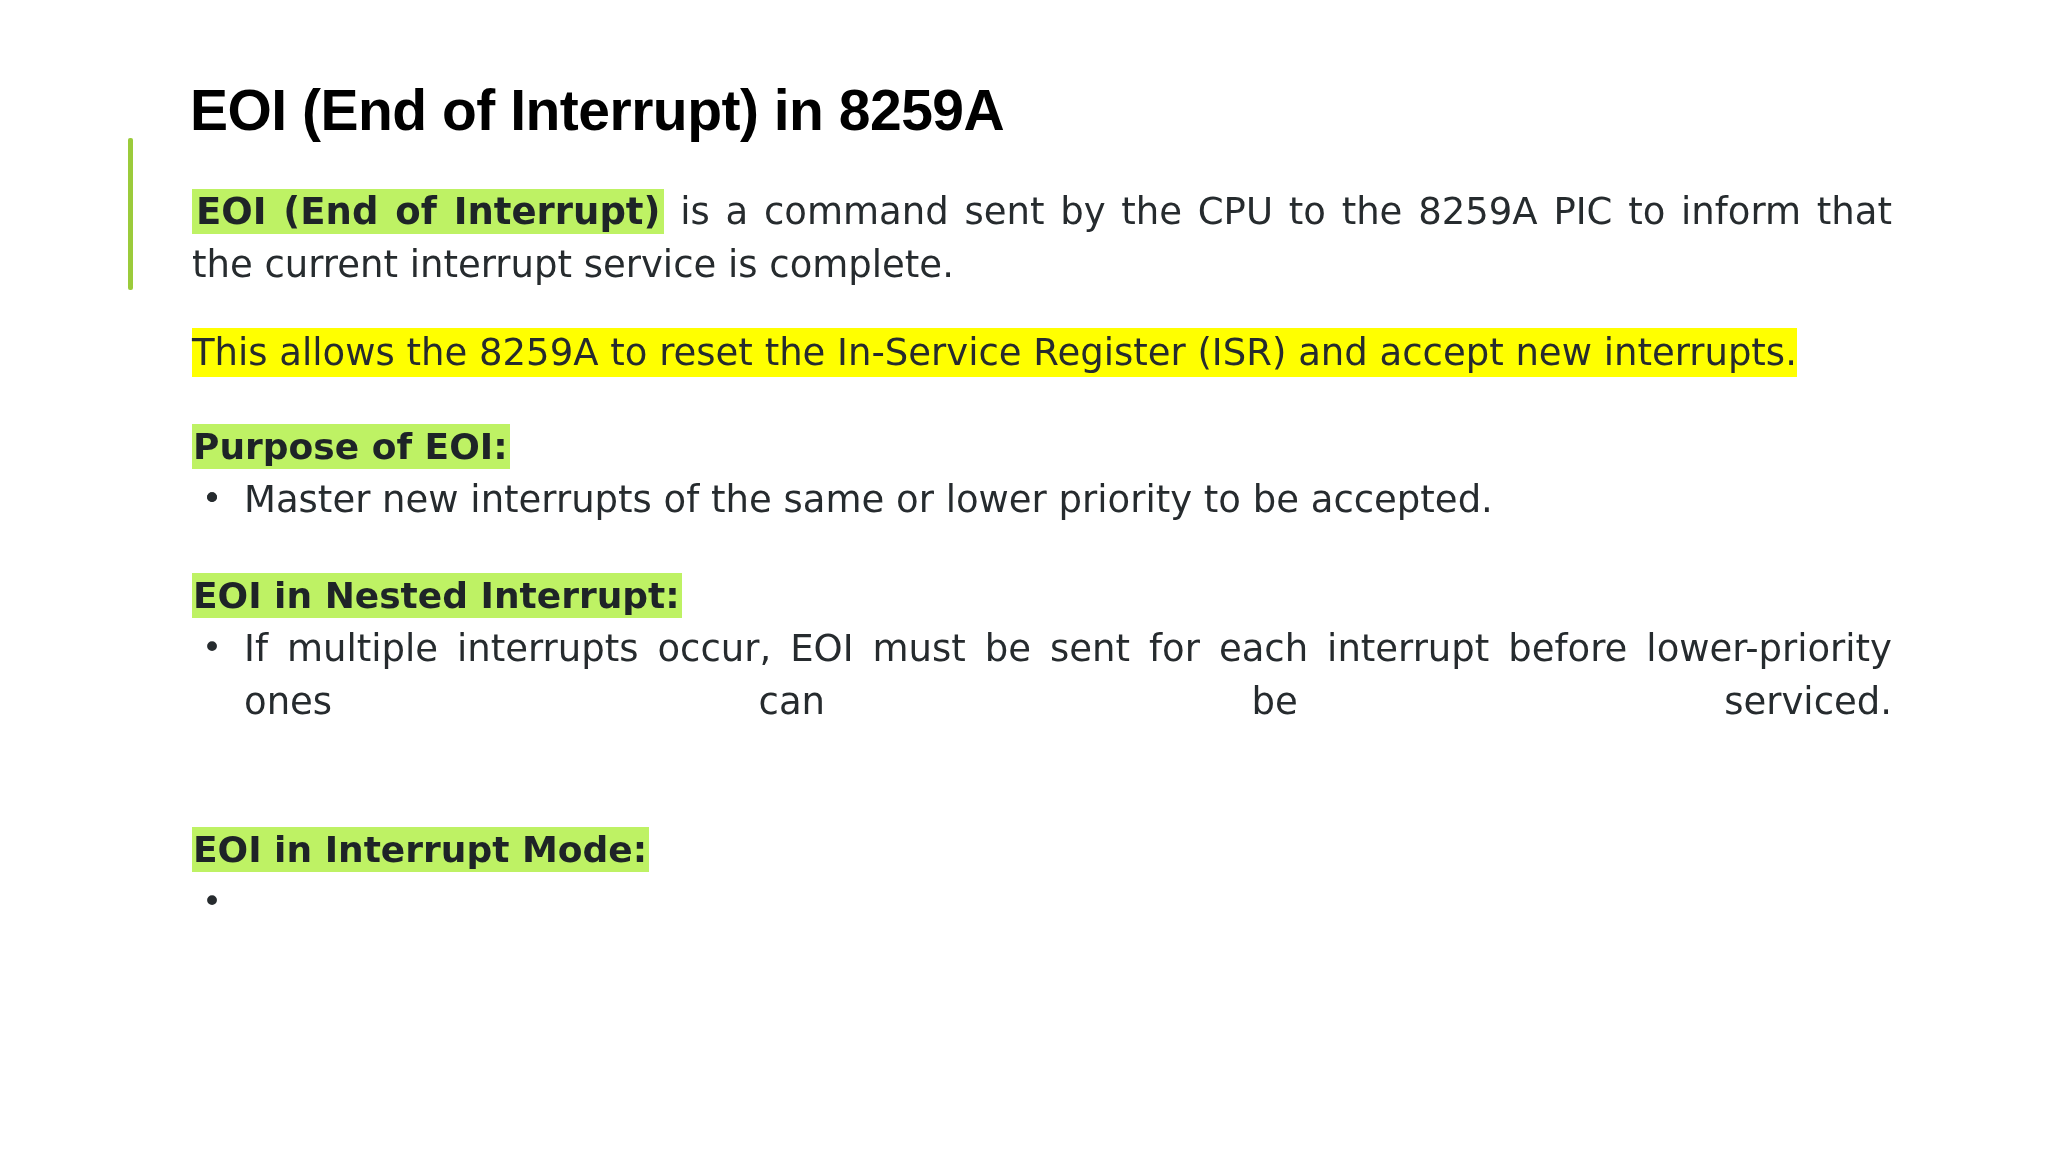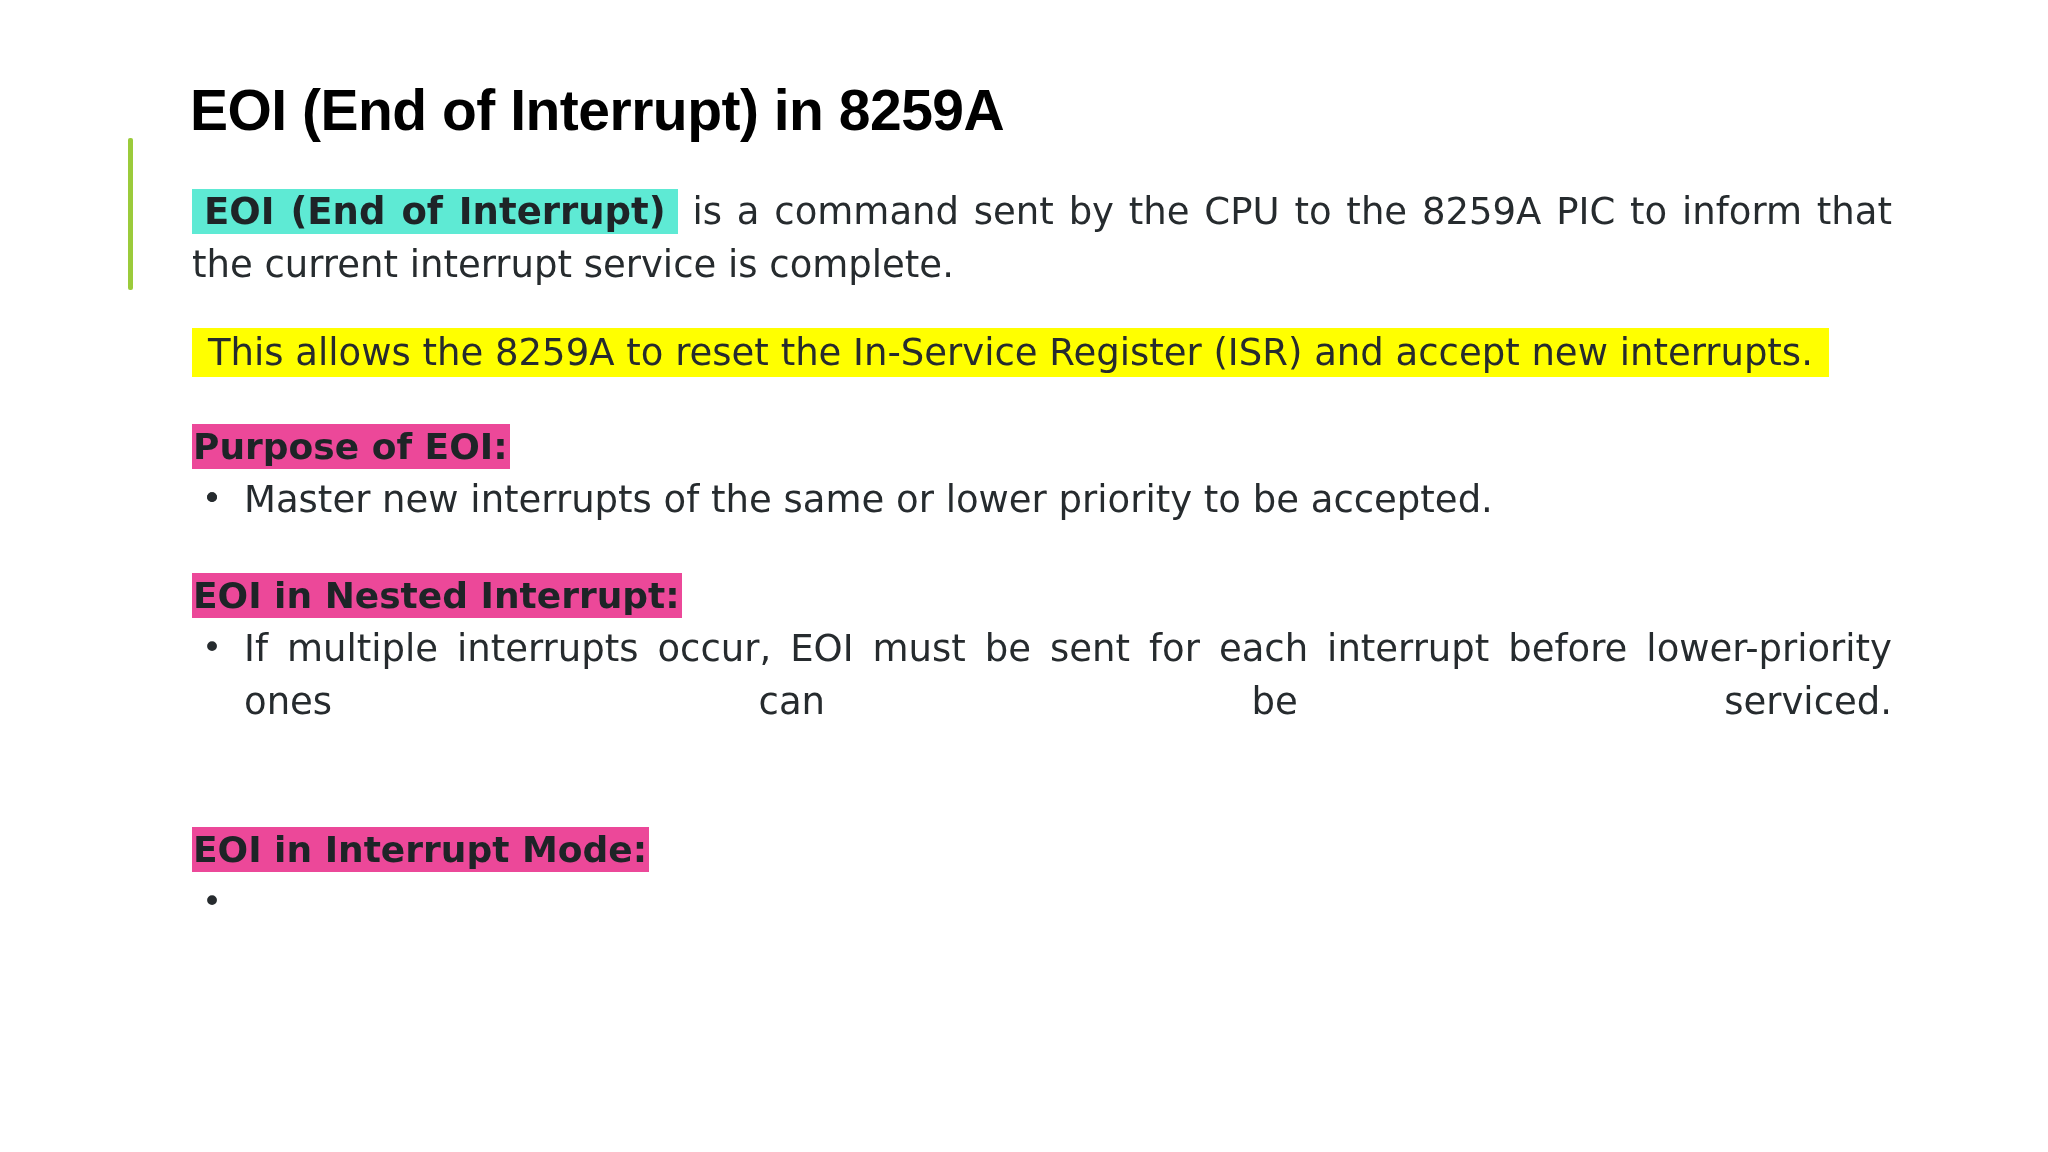--- a/index.html
+++ b/index.html
@@ -60,49 +60,49 @@
     font-family: "DejaVu Sans", sans-serif;
     font-size: 37px;
     line-height: 1.42;
     color: #262B2E;
     text-align: justify;
     text-justify: inter-word;
     margin: 0;
   }
 
   .hl-cyan {
-    background: #5eead4;
+    background: #bef264;
     font-weight: bold;
     color: #1E2427;
-    padding: 1px 12px;
+    padding: 1px 4px;
     box-decoration-break: clone;
     -webkit-box-decoration-break: clone;
   }
   .hl-yellow {
     background: #FFFF00;
     color: #262B2E;
-    padding: 3px 16px;
+    padding: 3px 0;
     box-decoration-break: clone;
     -webkit-box-decoration-break: clone;
   }
 
   .gap-sm { height: 36px; }
   .gap-md { height: 46px; }
 
   
   .section-head {
     font-family: "DejaVu Sans", sans-serif;
     font-size: 36px;
     font-weight: bold;
     line-height: 1.18;
     color: #1E2427;
     margin: 0;
   }
   .section-head .mark {
-    background: #ec4899;
+    background: #bef264;
     padding: 2px 2px 2px 1px;
   }
 
   
   .bullet-list {
     list-style: none;
     margin: 6px 0 0 0;
     padding: 0;
   }
   .bullet-item {

